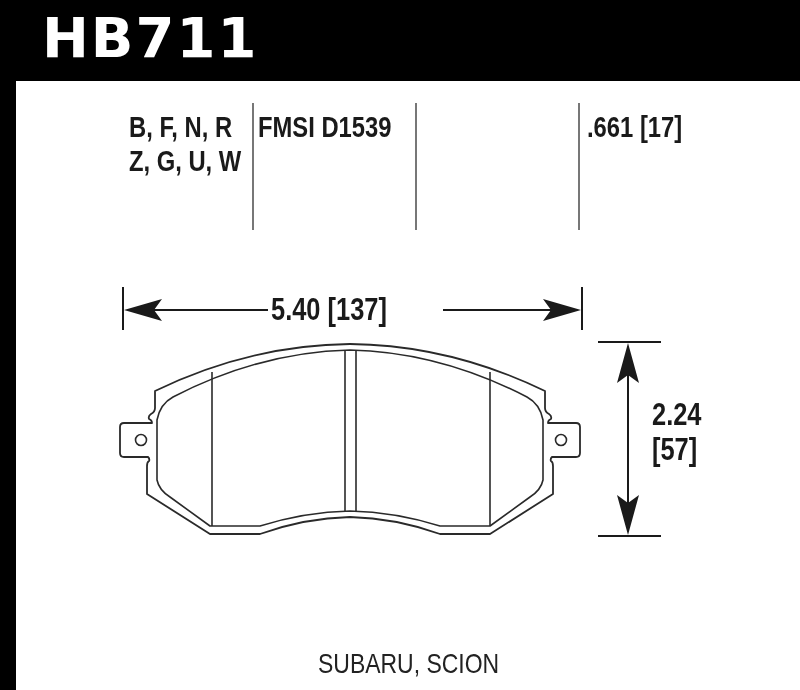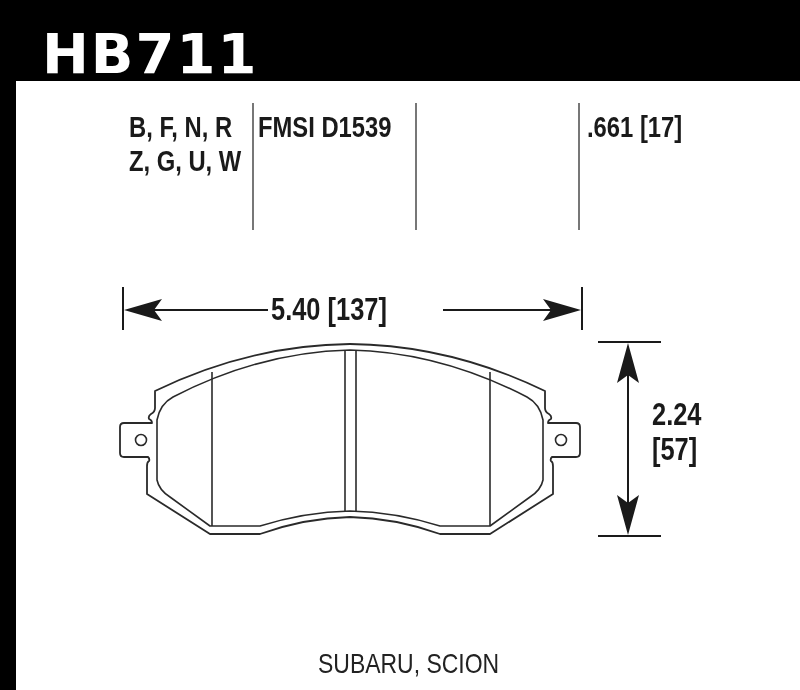--- a/index.html
+++ b/index.html
@@ -2,21 +2,21 @@
 <html><head>
   <meta charset="utf-8">
   <style>
     html, body { margin: 0; padding: 0; }
     body {
       width: 800px; height: 690px; position: relative; overflow: hidden;
       background: #000000;
       font-family: "Liberation Sans", "DejaVu Sans", sans-serif;
     }
     .title-band {
-      position: absolute; left: 0; top: 16px; width: 800px; height: 81px;
+      position: absolute; left: 0; top: 0; width: 800px; height: 81px;
       background: #000000;
     }
     .part-number {
       position: absolute; left: 42px; top: 6px;
       font-family: "DejaVu Sans", "Liberation Sans", sans-serif;
       font-weight: bold; font-size: 56px; letter-spacing: 2px;
       color: #ffffff; line-height: 64px;
     }
     .sheet {
       position: absolute; left: 16px; top: 81px; width: 784px; height: 609px;

